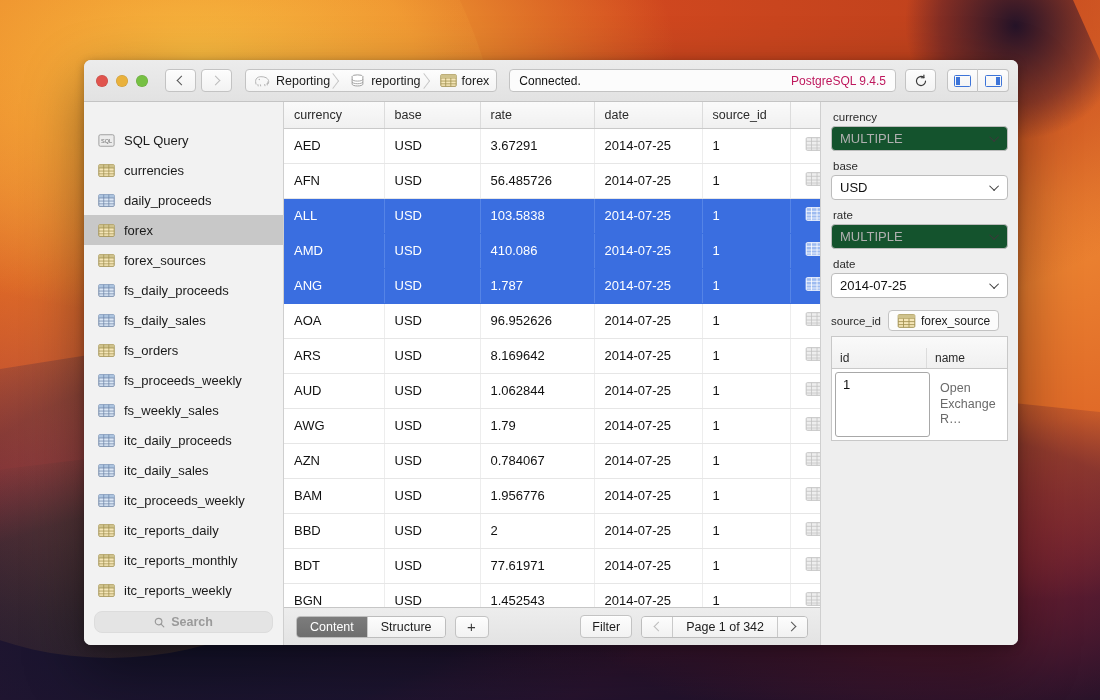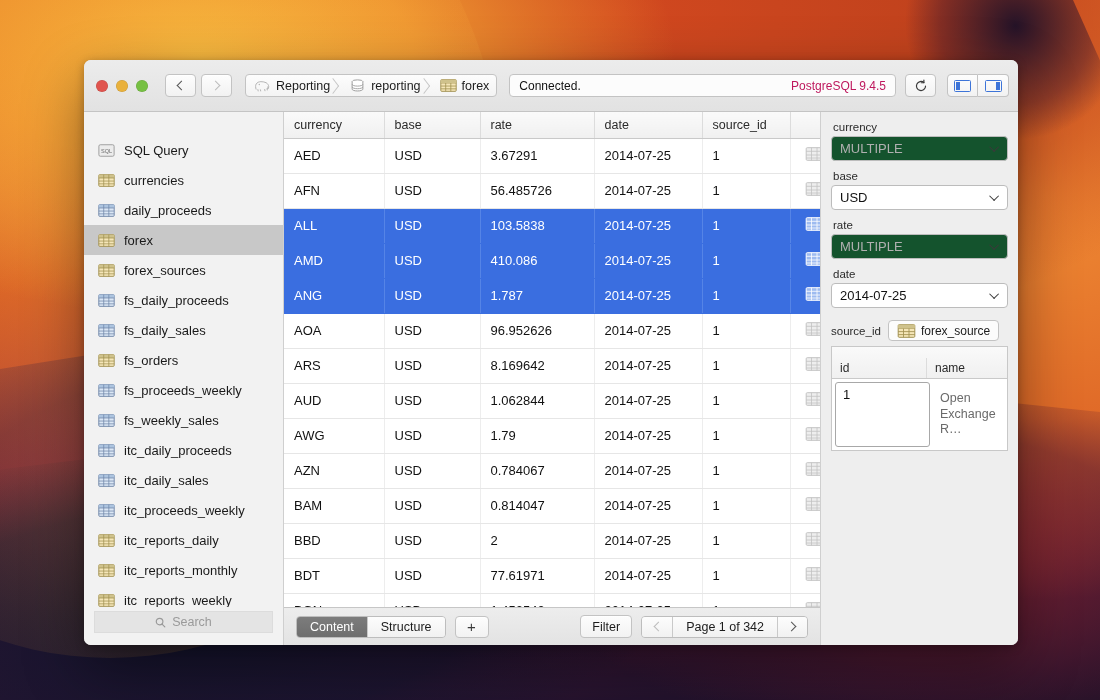--- a/index.html
+++ b/index.html
@@ -51,21 +51,21 @@
   #window {
     position: absolute; left: 84px; top: 60px; width: 934px; height: 585px;
     background: #ececec;
     border-radius: 7px;
     box-shadow: 0 22px 60px rgba(0,0,0,.42), 0 2px 10px rgba(0,0,0,.28);
     overflow: hidden;
     display: flex; flex-direction: column;
   }
   
   .titlebar {
-    height: 52px; flex: none;
+    height: 42px; flex: none;
     background: linear-gradient(180deg,#ececec 0%,#e2e2e2 100%);
     border-bottom: 1px solid #c4c4c4;
     display: flex; align-items: center; gap: 9px;
     padding: 0 9px 0 12px;
   }
   .lights { display: flex; gap: 8px; align-items: center; margin-right: 8px; }
   .light { width: 12px; height: 12px; border-radius: 50%; }
   .light.red { background: #e0544e; box-shadow: inset 0 0 0 .5px rgba(0,0,0,.14); }
   .light.yellow { background: #e9b13c; box-shadow: inset 0 0 0 .5px rgba(0,0,0,.14); }
   .light.green { background: #76c043; box-shadow: inset 0 0 0 .5px rgba(0,0,0,.14); }
@@ -136,24 +136,24 @@
   .side-row {
     height: 30px; display: flex; align-items: center; gap: 9px;
     padding: 0 10px 0 14px; font-size: 13px; color: #1a1a1a;
   }
   .side-row.selected { background: #c8c8c8; }
   .side-search {
     height: 38px; flex: none; display: flex; align-items: center; justify-content: center;
     padding: 0 10px 8px;
   }
   .search-box {
-    width: 100%; height: 22px; border-radius: 0; background: #e4e4e4;
+    width: 100%; height: 22px; border-radius: 8px; background: #e4e4e4;
     border: 1px solid #dcdcdc;
     display: flex; align-items: center; justify-content: center; gap: 6px;
-    font-size: 12.5px; color: #9a9a9a;
+    font-size: 12.5px; color: #9a9a9a; font-weight: bold;
   }
 
   
   .grid-area { flex: 1; display: flex; flex-direction: column; min-width: 0; background: #fff; }
   .grid-scroll { flex: 1; overflow: hidden; position: relative; }
   table.grid { width: 100%; border-collapse: collapse; table-layout: fixed; }
   table.grid th {
     height: 26px; background: linear-gradient(180deg,#fafafa,#f0f0f0);
     border-bottom: 1px solid #c9c9c9; border-right: 1px solid #dcdcdc;
     font-weight: normal; font-size: 12.5px; color: #2a2a2a;
@@ -587,21 +587,21 @@
                 <td>1</td>
                 <td class="fk"><svg width="19" height="14" viewBox="0 0 18 14">
                     <rect x=".7" y=".7" width="16.6" height="12.6" rx="1" fill="#eeeeee" stroke="#c2c2c2" stroke-width="1"></rect>
                     <path d="M.7 4.3h16.6M.7 8h16.6M.7 11h16.6M6 .7v12.6M11.5 .7v12.6" stroke="#c2c2c2" stroke-width=".8" fill="none"></path>
                   </svg></td>
                 <td></td>
               </tr>
               <tr class="">
                 <td>BAM</td>
                 <td>USD</td>
-                <td>0.814047</td>
+                <td>1.956776</td>
                 <td>2014-07-25</td>
                 <td>1</td>
                 <td class="fk"><svg width="19" height="14" viewBox="0 0 18 14">
                     <rect x=".7" y=".7" width="16.6" height="12.6" rx="1" fill="#eeeeee" stroke="#c2c2c2" stroke-width="1"></rect>
                     <path d="M.7 4.3h16.6M.7 8h16.6M.7 11h16.6M6 .7v12.6M11.5 .7v12.6" stroke="#c2c2c2" stroke-width=".8" fill="none"></path>
                   </svg></td>
                 <td></td>
               </tr>
               <tr class="">
                 <td>BBD</td>

